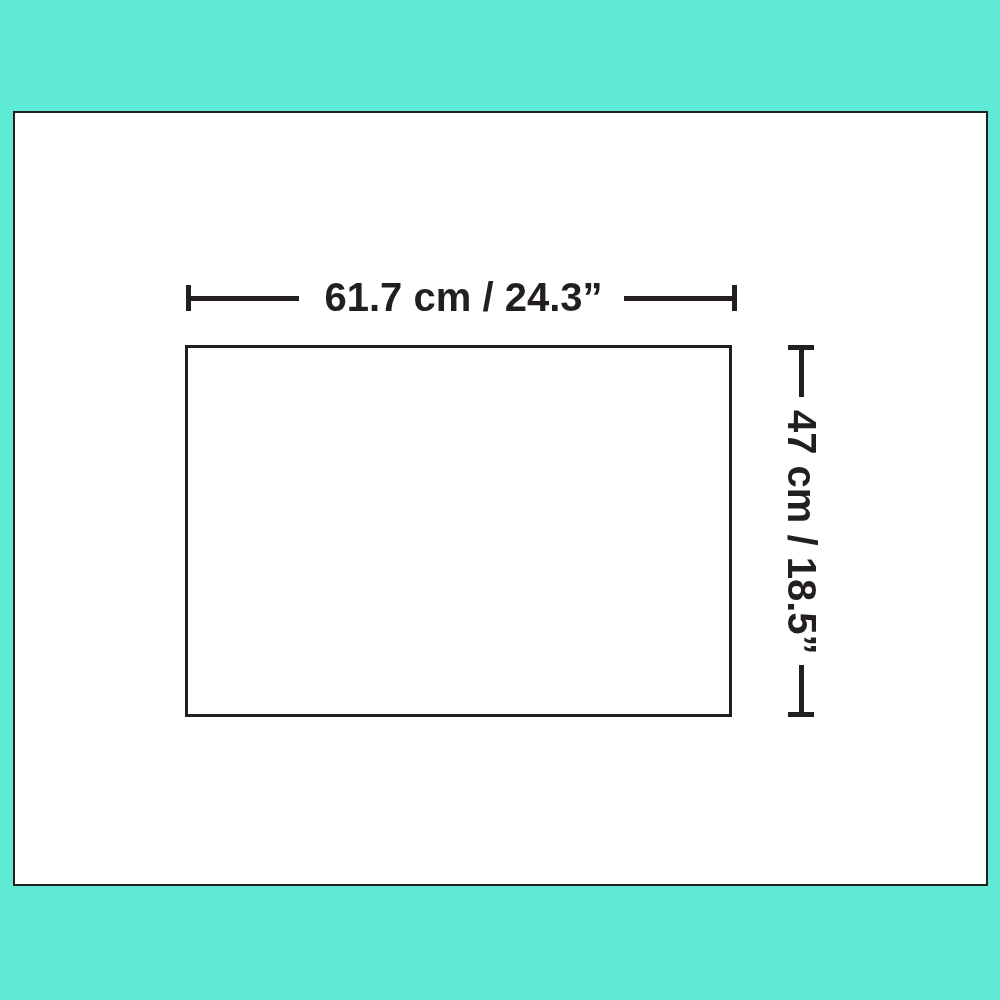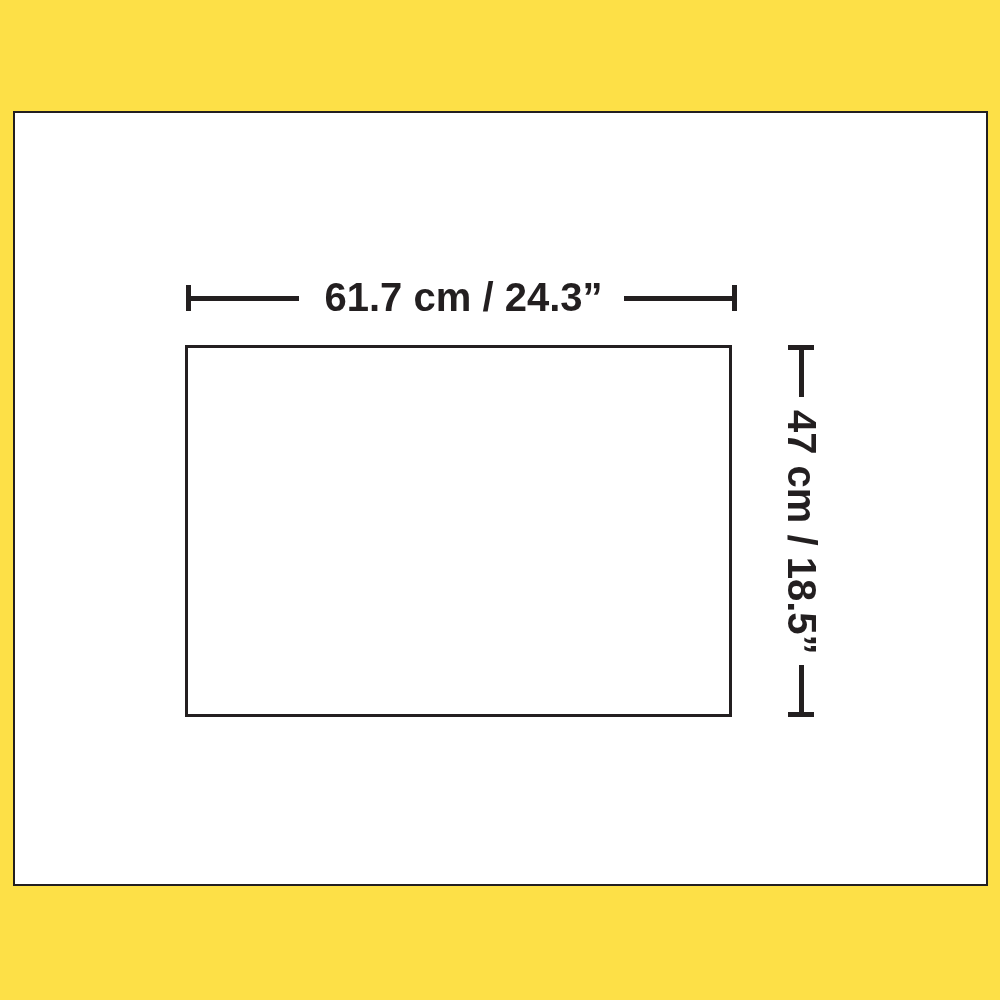--- a/index.html
+++ b/index.html
@@ -4,21 +4,21 @@
 <style>
   html, body {
     margin: 0;
     padding: 0;
     background: #ffffff;
   }
   .canvas {
     position: relative;
     width: 1000px;
     height: 1000px;
-    background: #fde047;
+    background: #5eead4;
     font-family: "Liberation Sans", "DejaVu Sans", sans-serif;
     overflow: hidden;
   }
   
   .outer-frame {
     position: absolute;
     left: 13px;
     top: 111px;
     width: 971px;
     height: 771px;

